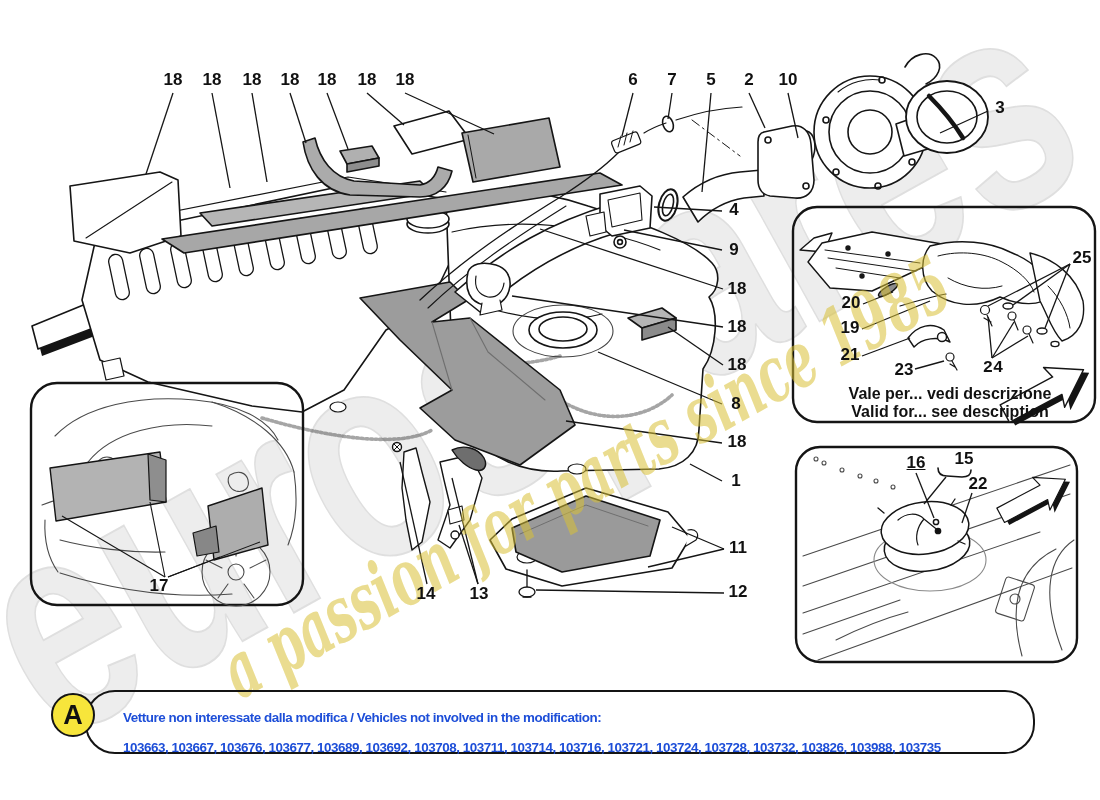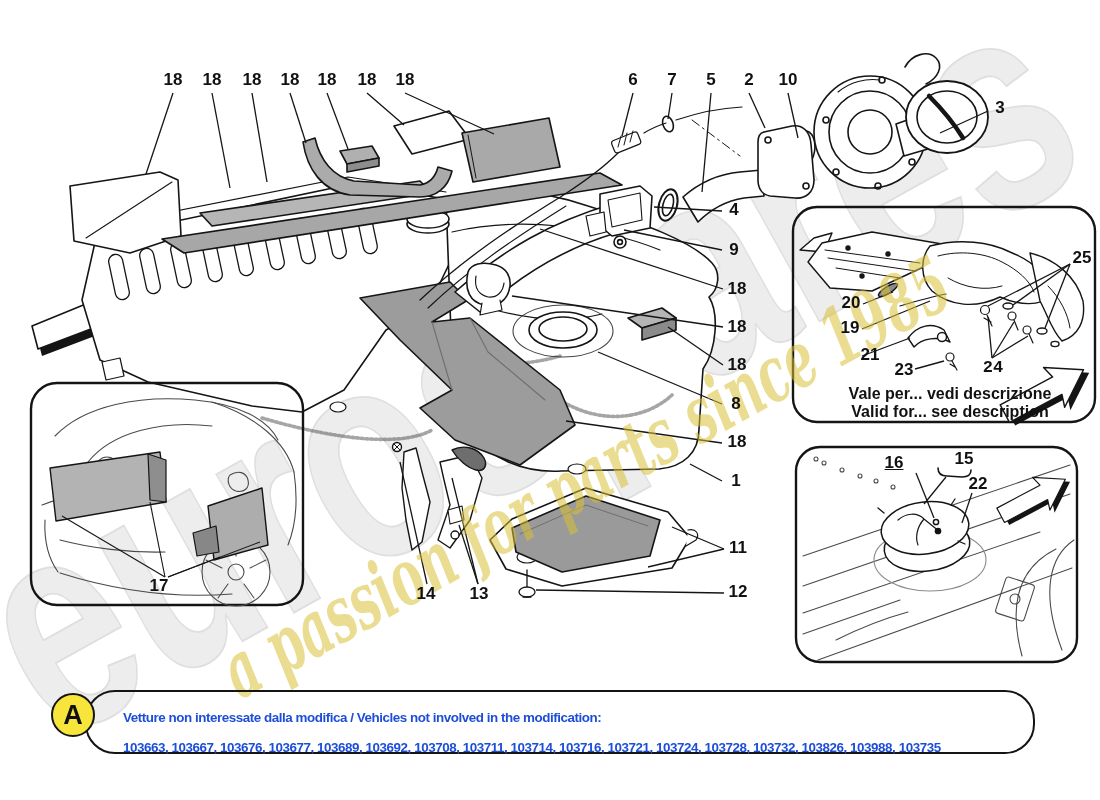--- a/index.html
+++ b/index.html
@@ -364,25 +364,25 @@
       <span class="callout" style="left: 736px; top: 404px;">8</span>
       <span class="callout" style="left: 737px; top: 442px;">18</span>
       <span class="callout" style="left: 736px; top: 481px;">1</span>
       <span class="callout" style="left: 738px; top: 548px;">11</span>
       <span class="callout" style="left: 738px; top: 592px;">12</span>
       <span class="callout" style="left: 426px; top: 594px;">14</span>
       <span class="callout" style="left: 479px; top: 594px;">13</span>
       <span class="callout" style="left: 159px; top: 586px;">17</span>
       <span class="callout" style="left: 851px; top: 303px;">20</span>
       <span class="callout" style="left: 850px; top: 328px;">19</span>
-      <span class="callout" style="left: 850px; top: 355px; margin-left: 20px;">21</span>
+      <span class="callout" style="left: 850px; top: 355px;">21</span>
       <span class="callout" style="left: 904px; top: 370px;">23</span>
       <span class="callout" style="left: 993px; top: 367px; font-family: Liberation Mono, monospace;">24</span>
       <span class="callout" style="left: 1082px; top: 258px; text-align: center;">25</span>
-      <span class="callout" style="left: 894px; top: 463px; text-decoration: underline;">16</span>
+      <span class="callout" style="left: 916px; top: 463px; text-decoration: underline;">16</span>
       <span class="callout" style="left: 964px; top: 459px;">15</span>
       <span class="callout" style="left: 978px; top: 484px;">22</span>
     </div>
 
 <div class="note-box">
   <div class="note-line">Vetture non interessate dalla modifica / Vehicles not involved in the modification:</div>
   <div class="note-line">103663, 103667, 103676, 103677, 103689, 103692, 103708, 103711, 103714, 103716, 103721, 103724, 103728, 103732, 103826, 103988, 103735</div>
 </div>
 <div class="badge">A</div>
 

